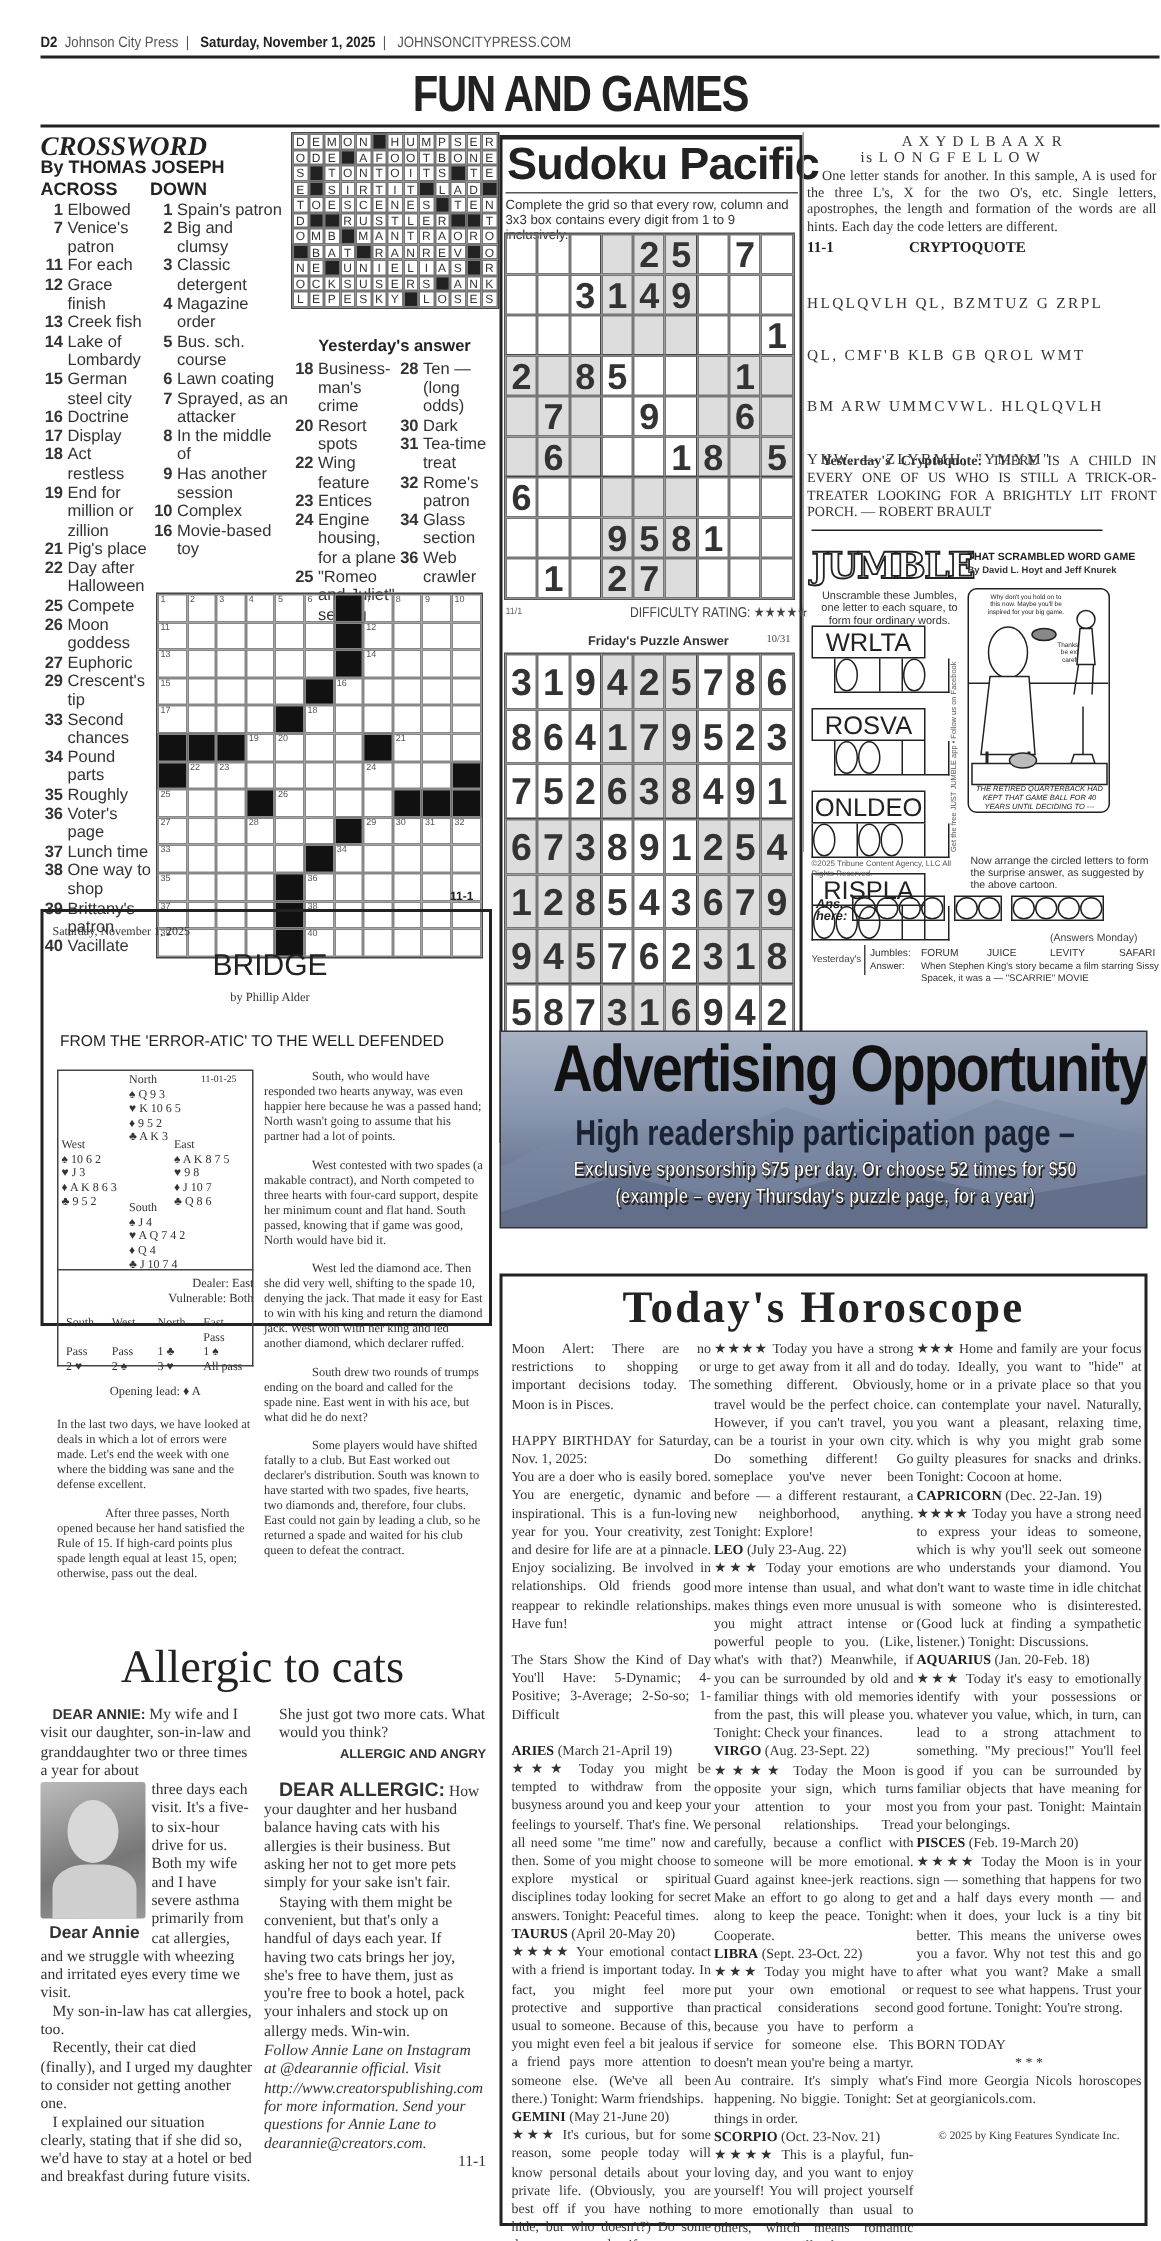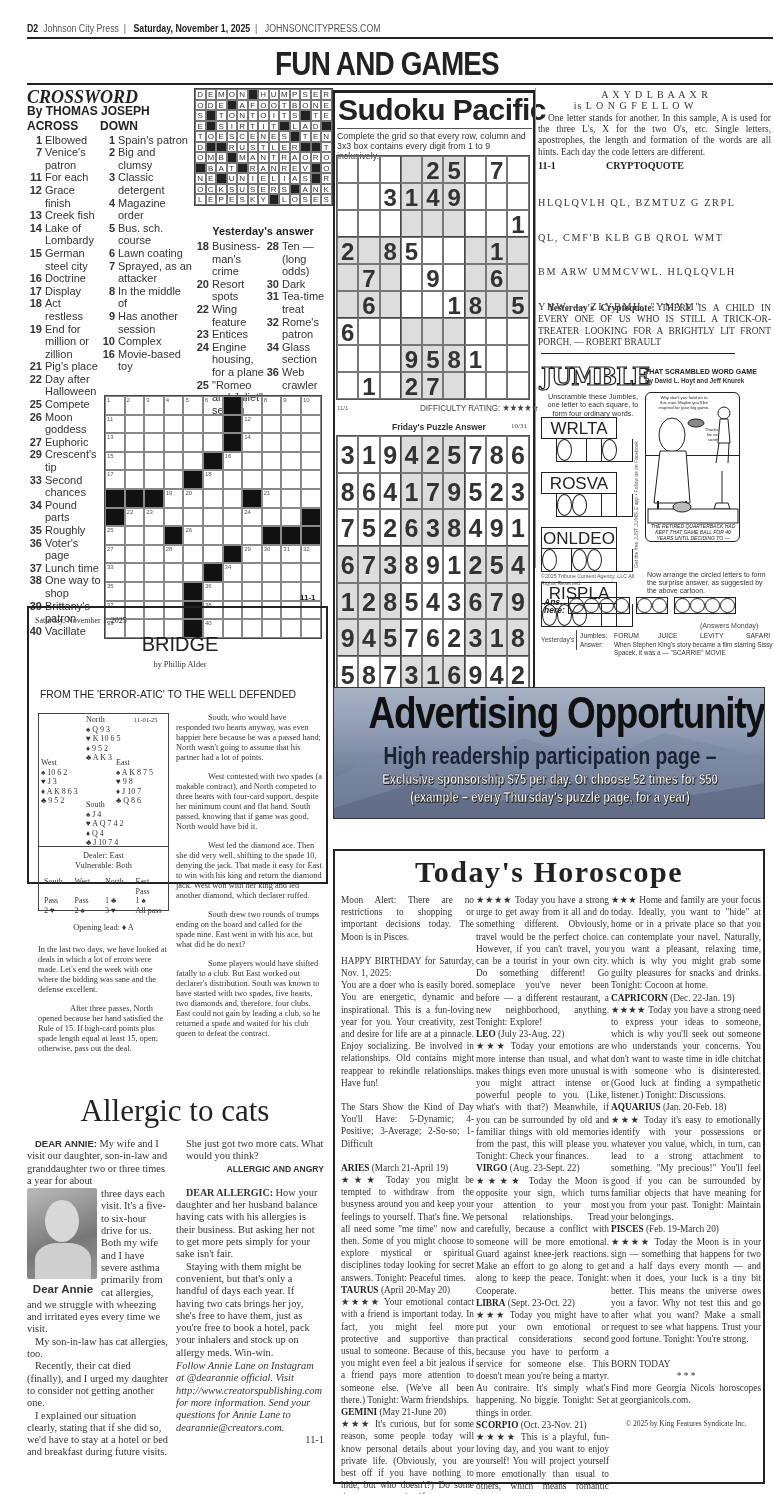--- a/index.html
+++ b/index.html
@@ -897,21 +897,21 @@
     </div>
   <div class="abs hand" style="left:47px;top:86px">
       <div>South</div>
       <div>♠ J 4</div>
       <div>♥ A Q 7 4 2</div>
       <div>♦ Q 4</div>
       <div>♣ J 10 7 4</div>
     </div>
 </div>
 <div class="abs" style="left:38px;top:846px;width:131px;height:65px;border:1px solid #444;border-top:none"></div>
-<div class="abs btext" style="left:38px;top:851px;width:131px;text-align:center;font-size:8.3px">
+<div class="abs btext" style="left:38px;top:851px;width:131px;text-align:right;font-size:8.3px">
     <div>Dealer: East</div>
     <div>Vulnerable: Both</div>
   </div>
 <div class="abs hand" id="bidding" style="left:44px;top:877px;width:122px">
     <div style="display:flex">
       <span style="width:30.5px">South</span>
       <span style="width:30.5px">West</span>
       <span style="width:30.5px">North</span>
       <span style="width:30.5px">East</span>
     </div>
@@ -972,32 +972,32 @@
     <div style="padding-left:2px">three days each visit. It's a five- to six-hour drive for us. Both my wife and I have severe asthma primarily from cat allergies,</div>
   </div>
   <div>and we struggle with wheezing and irritated eyes every time we visit.</div>
   <div style="text-indent:8px">My son-in-law has cat allergies, too.</div>
   <div style="text-indent:8px">Recently, their cat died (finally), and I urged my daughter to consider not getting another one.</div>
   <div style="text-indent:8px">I explained our situation clearly, stating that if she did so, we'd have to stay at a hotel or bed and breakfast during future visits.</div>
 </div>
 <div class="abs annie" style="left:176px;top:1138px;width:148px">
   <div style="padding-left:10px">She just got two more cats. What would you think?</div>
   <div style="text-align:right;font-family:'Liberation Sans',sans-serif;font-weight:bold;font-size:8.6px">ALLERGIC AND ANGRY</div>
-  <div style="text-indent:10px;margin-top:12px"><b style="font-family:Liberation Serif, serif;font-size:10px">DEAR ALLERGIC:</b> <span>How your daughter and her husband balance having cats with his allergies is their business. But asking her not to get more pets simply for your sake isn't fair.</span></div>
+  <div style="text-indent:10px;margin-top:12px"><b style="font-family:Liberation Sans, sans-serif;font-size:13px">DEAR ALLERGIC:</b> <span>How your daughter and her husband balance having cats with his allergies is their business. But asking her not to get more pets simply for your sake isn't fair.</span></div>
   <div style="text-indent:10px">Staying with them might be convenient, but that's only a handful of days each year. If having two cats brings her joy, she's free to have them, just as you're free to book a hotel, pack your inhalers and stock up on allergy meds. Win-win.</div>
   <div style="font-style:italic;margin-top:1px">Follow Annie Lane on Instagram at @dearannie official. Visit http://www.creatorspublishing.com for more information. Send your questions for Annie Lane to dearannie@creators.com.</div>
   <div style="text-align:right">11-1</div>
 </div>
 
 <div class="abs horo"></div>
 <div class="abs serif" style="left:333px;top:855px;width:432px;text-align:center;font-size:30px;font-weight:bold;letter-spacing:1.5px;color:#222">Today's Horoscope</div>
 <div class="abs hcol" id="hcol1" style="left:341px;top:894px;width:133px">
     <p style="margin-bottom:12px">Moon Alert: There are no restrictions to shopping or important decisions today. The Moon is in Pisces.</p>
     <p style="">HAPPY BIRTHDAY for Saturday, Nov. 1, 2025:</p>
-    <p style="margin-bottom:12px">You are a doer who is easily bored. You are energetic, dynamic and inspirational. This is a fun-loving year for you. Your creativity, zest and desire for life are at a pinnacle. Enjoy socializing. Be involved in relationships. Old contains might reappear to rekindle relationships. Have fun!</p>
+    <p style="margin-bottom:12px">You are a doer who is easily bored. You are energetic, dynamic and inspirational. This is a fun-loving year for you. Your creativity, zest and desire for life are at a pinnacle. Enjoy socializing. Be involved in relationships. Old friends good reappear to rekindle relationships. Have fun!</p>
     <p style="margin-bottom:12px">The Stars Show the Kind of Day You'll Have: 5-Dynamic; 4-Positive; 3-Average; 2-So-so; 1-Difficult</p>
     <div>
       <div><b>ARIES</b> <span>(March 21-April 19)</span></div>
       <div><span>★★★</span> <span>Today you might be tempted to withdraw from the busyness around you and keep your feelings to yourself. That's fine. We all need some "me time" now and then. Some of you might choose to explore mystical or spiritual disciplines today looking for secret answers. Tonight: Peaceful times.</span></div>
     </div>
     <div>
       <div><b>TAURUS</b> <span>(April 20-May 20)</span></div>
       <div><span>★★★★</span> <span>Your emotional contact with a friend is important today. In fact, you might feel more protective and supportive than usual to someone. Because of this, you might even feel a bit jealous if a friend pays more attention to someone else. (We've all been there.) Tonight: Warm friendships.</span></div>
     </div>
     <div>
@@ -1021,21 +1021,21 @@
     </div>
     <div>
       <div><b>SCORPIO</b> <span>(Oct. 23-Nov. 21)</span></div>
       <div><span>★★★★</span> <span>This is a playful, fun-loving day, and you want to enjoy yourself! You will project yourself more emotionally than usual to others, which means romantic encounters will have greater emotional depth. You also might feel protective or nurturing toward someone. Tonight: Have fun!</span></div>
     </div>
   </div>
 <div class="abs hcol" id="hcol3" style="left:611px;top:894px;width:150px">
     <div><span>★★★</span> <span>Home and family are your focus today. Ideally, you want to "hide" at home or in a private place so that you can contemplate your navel. Naturally, you want a pleasant, relaxing time, which is why you might grab some guilty pleasures for snacks and drinks. Tonight: Cocoon at home.</span></div>
     <div>
       <div><b>CAPRICORN</b> <span>(Dec. 22-Jan. 19)</span></div>
-      <div><span>★★★★</span> <span>Today you have a strong need to express your ideas to someone, which is why you'll seek out someone who understands your concerns. You don't want to waste time in idle chitchat with someone who is disinterested. (Good luck at finding a sympathetic listener.) Tonight: Discussions.</span></div>
+      <div><span>★★★★</span> <span>Today you have a strong need to express your ideas to someone, which is why you'll seek out someone who understands your diamond. You don't want to waste time in idle chitchat with someone who is disinterested. (Good luck at finding a sympathetic listener.) Tonight: Discussions.</span></div>
     </div>
     <div>
       <div><b>AQUARIUS</b> <span>(Jan. 20-Feb. 18)</span></div>
       <div><span>★★★</span> <span>Today it's easy to emotionally identify with your possessions or whatever you value, which, in turn, can lead to a strong attachment to something. "My precious!" You'll feel good if you can be surrounded by familiar objects that have meaning for you from your past. Tonight: Maintain your belongings.</span></div>
     </div>
     <div>
       <div><b>PISCES</b> <span>(Feb. 19-March 20)</span></div>
       <div><span>★★★★</span> <span>Today the Moon is in your sign — something that happens for two and a half days every month — and when it does, your luck is a tiny bit better. This means the universe owes you a favor. Why not test this and go after what you want? Make a small request to see what happens. Trust your good fortune. Tonight: You're strong.</span></div>
     </div>
     <p style="margin-top:12px">BORN TODAY</p>

